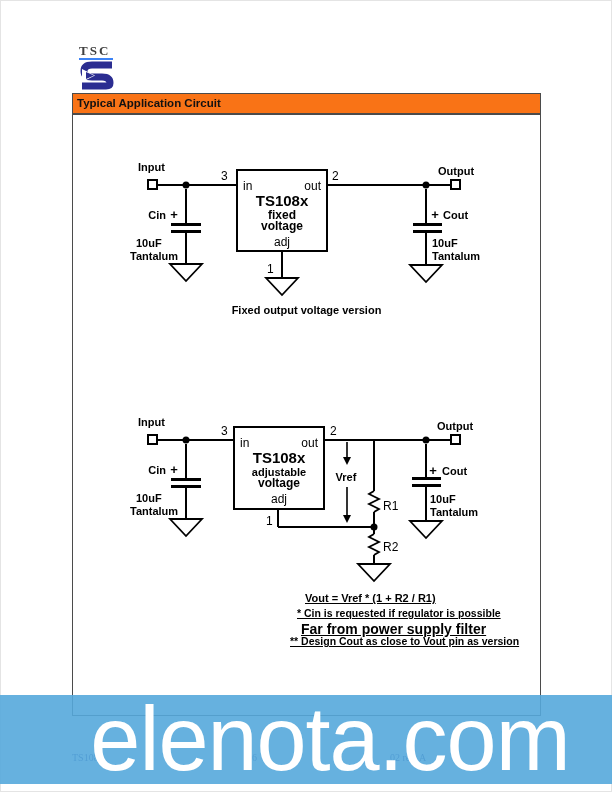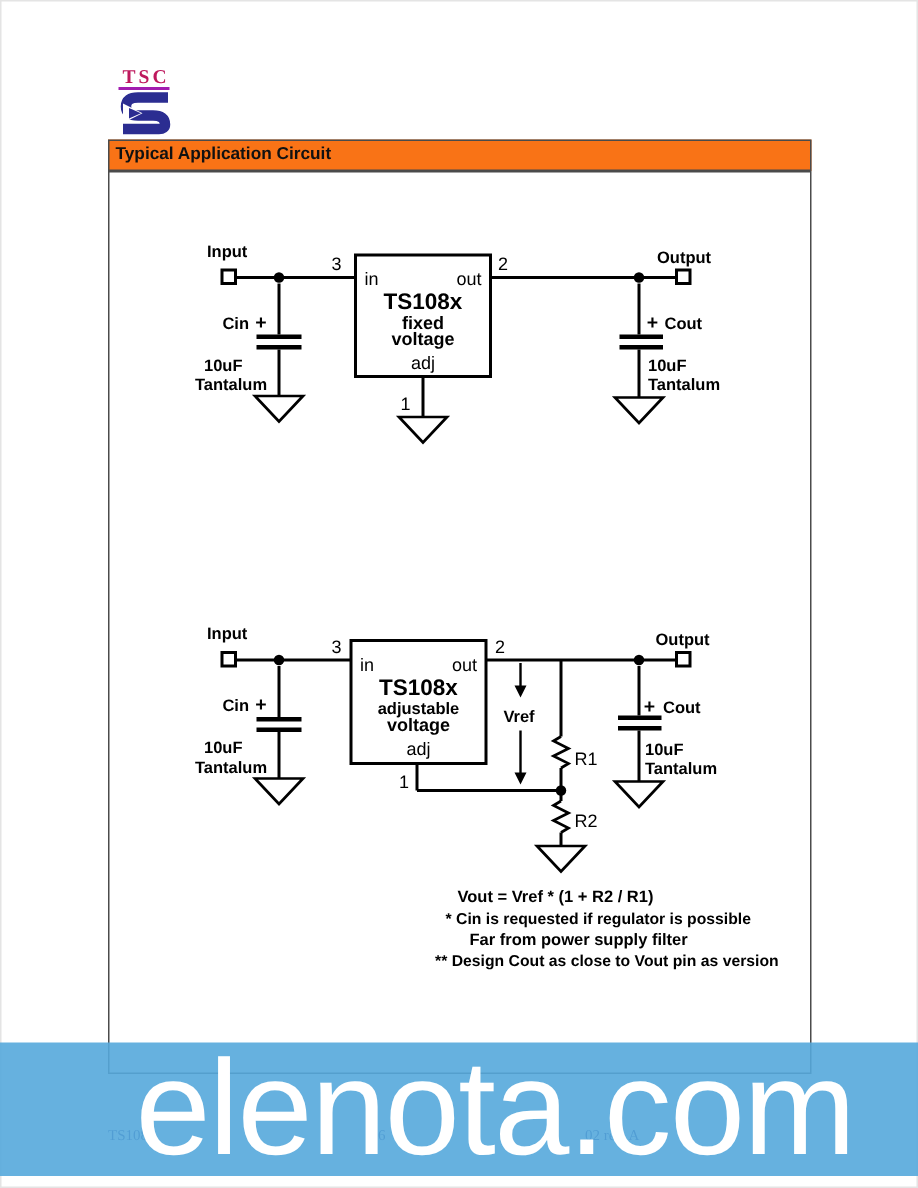--- a/index.html
+++ b/index.html
@@ -3,22 +3,22 @@
 <meta charset="utf-8">
 <style>
   html,body{margin:0;padding:0;}
   body{background:#fff;font-family:"Liberation Sans",sans-serif;}
   .page{position:relative;width:612px;height:792px;background:#ffffff;overflow:hidden;
         box-shadow:inset 0 0 0 1px #e4e4e4;}
   .abs{position:absolute;}
 
   
   .logo-text{font-family:"Liberation Serif",serif;font-weight:bold;font-size:13px;
-             color:#be185d;letter-spacing:2px;border-bottom:2px solid #a21caf;
-             width:34px;text-align:right;line-height:13px;padding-bottom:1px;}
+             color:#404040;letter-spacing:2px;border-bottom:2px solid #3b82f6;
+             width:34px;text-align:left;line-height:13px;padding-bottom:1px;}
 
   
   .titlebar{left:72px;top:93px;width:469px;height:21px;border:1px solid #4b4b4b;
             box-sizing:border-box;background:#f97316;}
   .titlebar span{display:block;font-size:11.5px;font-weight:bold;color:#111;
                  padding-left:4px;line-height:19px;}
   .contentbox{left:72px;top:114px;width:469px;height:602px;border:1px solid #4b4b4b;
               box-sizing:border-box;background:#fff;}
 
   
@@ -33,21 +33,21 @@
   svg line.thin{stroke:#000;stroke-width:1.6;}
   svg rect.term{fill:#fff;stroke:#000;stroke-width:2;}
   svg rect.chip{fill:#fff;stroke:#000;stroke-width:2;}
   svg rect.plate{fill:#000;}
   svg polygon.gnd{fill:#fff;stroke:#000;stroke-width:1.8;}
   svg polygon.ah{fill:#000;}
   svg path.res{fill:none;stroke:#000;stroke-width:1.8;}
   svg circle.dot{fill:#000;}
 
   .caption{left:72px;width:469px;text-align:center;font-weight:bold;font-size:11px;color:#000;}
-  .note{font-weight:bold;color:#000;white-space:nowrap;}
+  .note{font-weight:bold;color:#000;white-space:nowrap;text-decoration:underline;}
 
   .footer-frag{font-family:"Liberation Serif",serif;font-size:10px;color:#2a3a8e;}
 
   .banner{left:0;top:695px;width:612px;height:89px;background:rgba(85,169,219,0.90);z-index:5;}
   .banner span{display:block;text-align:center;font-size:90px;line-height:89px;
                letter-spacing:-1px;color:#ffffff;transform:translateX(24px);
                font-family:"Liberation Sans",sans-serif;}
 </style>
 </head>
 <body>
@@ -176,24 +176,25 @@
       <text x="442" y="475" class="b s11">Cout</text>
       <rect x="412" y="477" width="29" height="3" class="plate"></rect>
       <rect x="412" y="484" width="29" height="3" class="plate"></rect>
       <line x1="426" y1="487" x2="426" y2="521" class="w"></line>
       <text x="430" y="503" class="b s11">10uF</text>
       <text x="430" y="516" class="b s11">Tantalum</text>
       <polygon points="410,521 442,521 426,538" class="gnd"></polygon>
     </g>
   </svg>
 
+  <div class="abs caption" style="top:304px;">Fixed output voltage version</div>
 
   <div class="abs note" style="left:305px;top:592px;font-size:11px;">Vout = Vref * (1 + R2 / R1)</div>
   <div class="abs note" style="left:297px;top:607px;font-size:10.5px;">* Cin is requested if regulator is possible</div>
-  <div class="abs note" style="left:313px;top:621px;font-size:11px;">Far from power supply filter</div>
+  <div class="abs note" style="left:301px;top:621px;font-size:14px;">Far from power supply filter</div>
   <div class="abs note" style="left:290px;top:635px;font-size:10.5px;">** Design Cout as close to Vout pin as version</div>
 
   <div class="abs footer-frag" style="left:72px;top:752px;">TS108</div>
   <div class="abs footer-frag" style="left:252px;top:752px;">6</div>
   <div class="abs footer-frag" style="left:390px;top:752px;">02 rev. A</div>
 
   <div class="abs banner">
     <span>elenota.com</span>
   </div>
 

